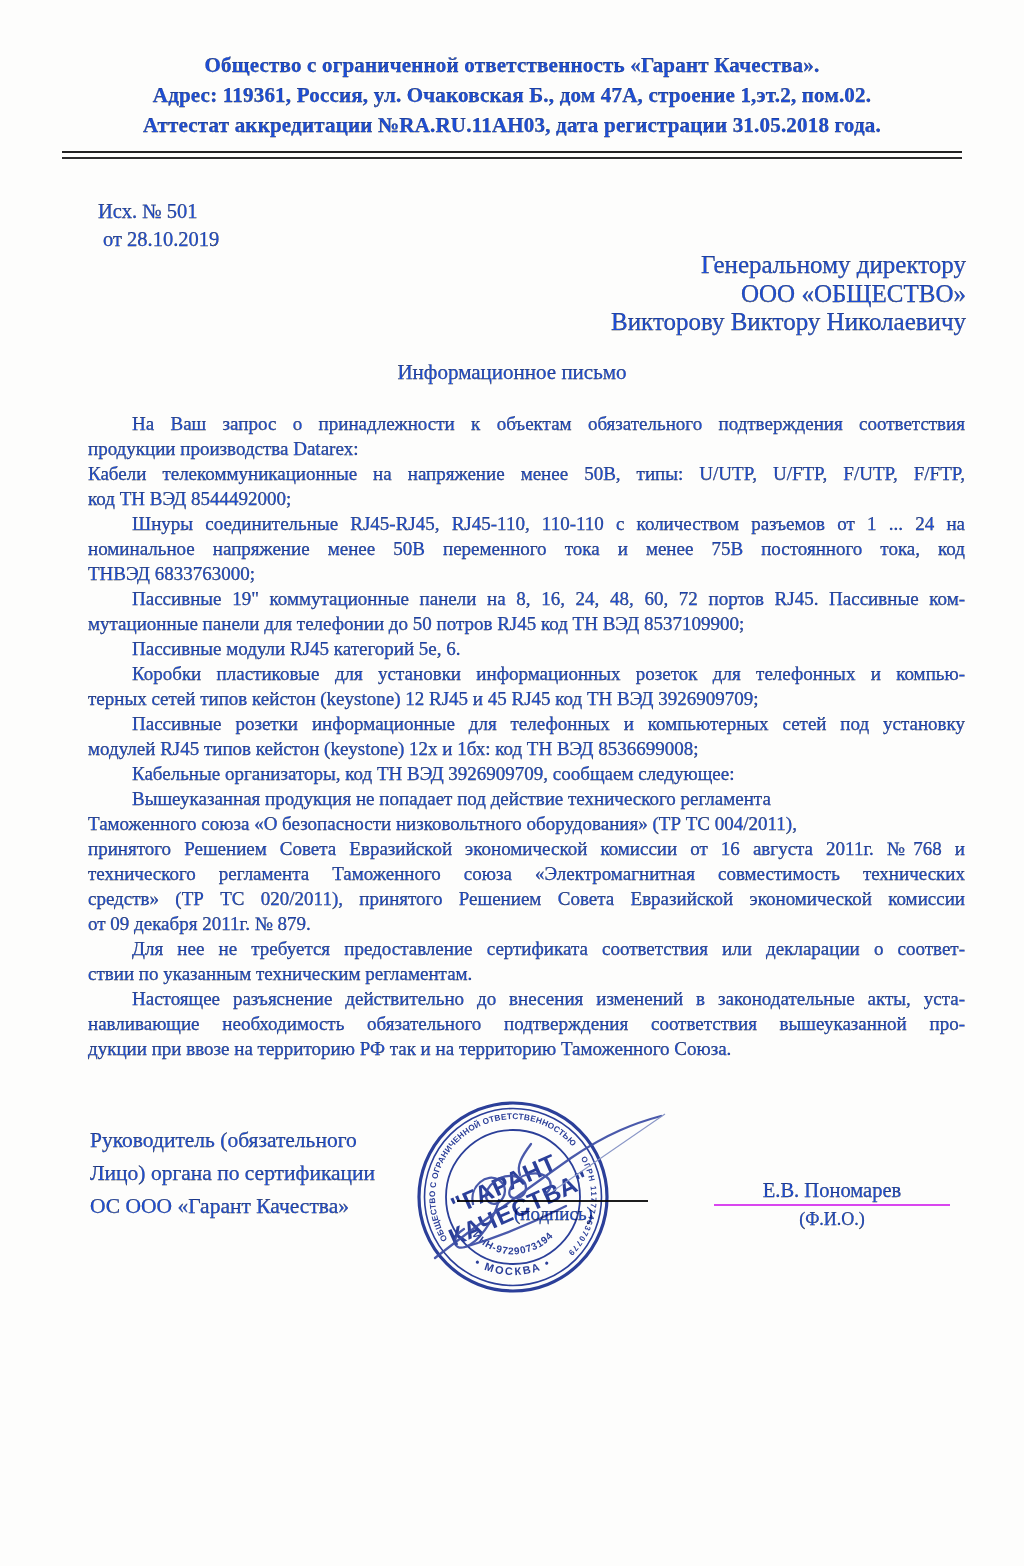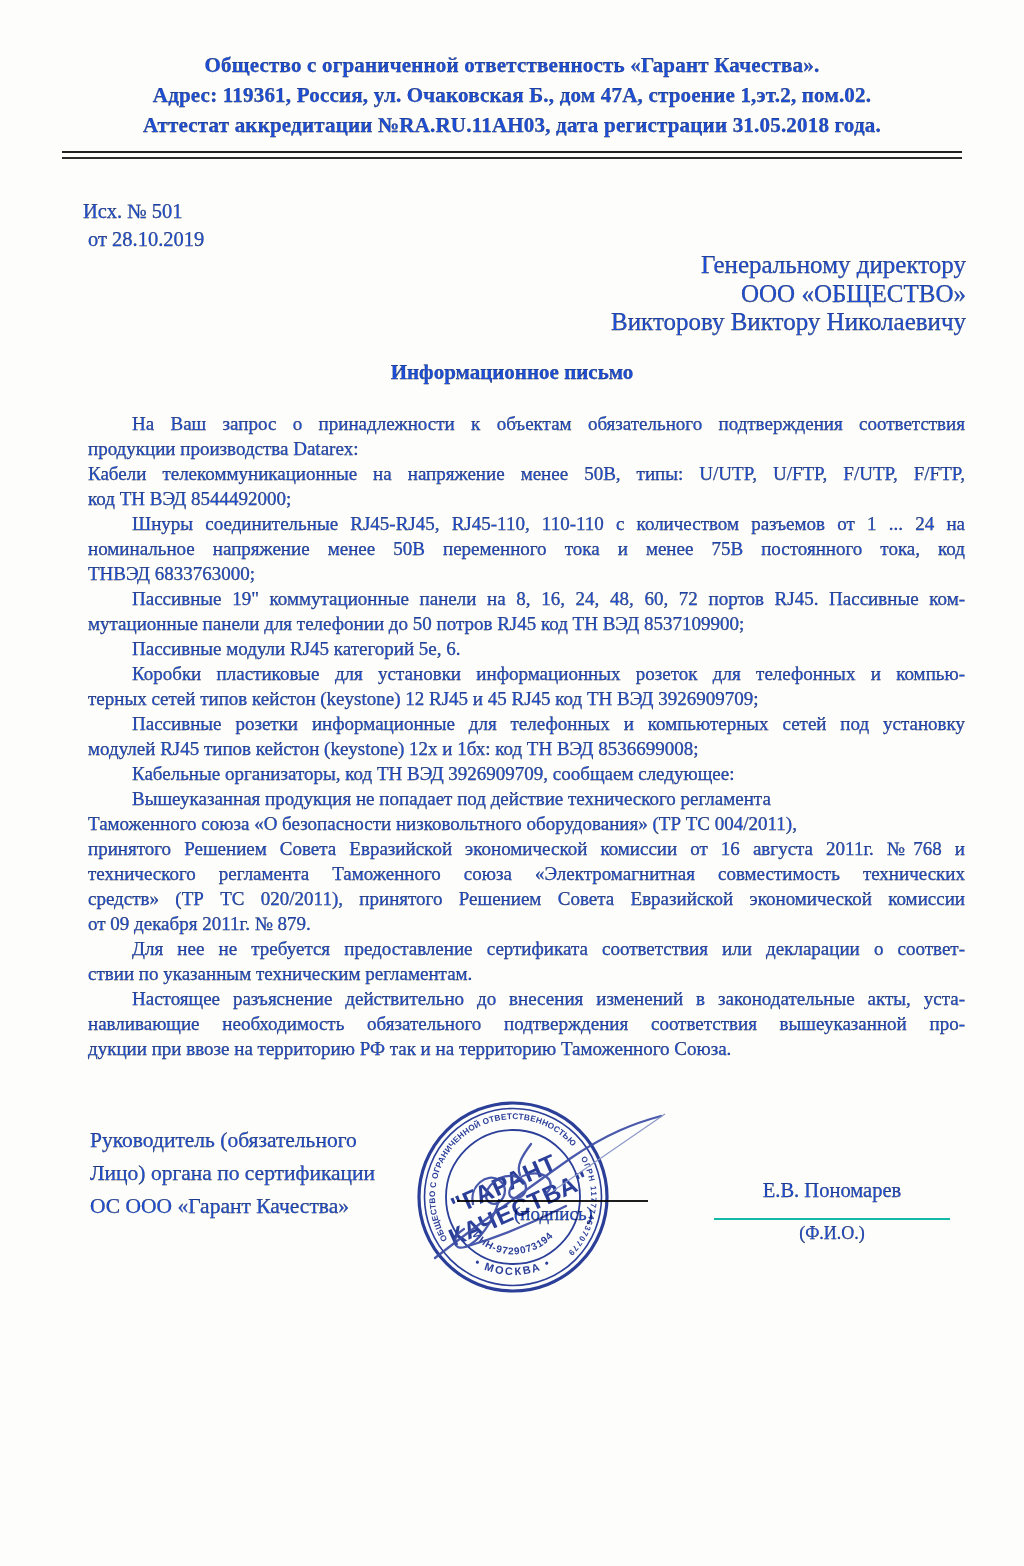--- a/index.html
+++ b/index.html
@@ -8,40 +8,40 @@
     background:#fdfdfc;color:#1d4ed8;overflow:hidden;
     font-family:"Liberation Serif","DejaVu Serif",serif;
     -webkit-text-stroke:0.25px #1b1b1b;
   }
   
   .hdr{position:absolute;left:0;right:0;top:50px;text-align:center;
        font-weight:bold;font-size:21px;line-height:30px;letter-spacing:0.2px;}
   .rule{position:absolute;left:62px;width:900px;top:151px;height:4px;
         border-top:2.5px solid #222;border-bottom:2px solid #2c2c2c;}
   
-  .ref{position:absolute;left:83px;top:197px;font-size:20.5px;line-height:28px;}
+  .ref{position:absolute;left:98px;top:197px;font-size:20.5px;line-height:28px;}
   .ref .l2{padding-left:5px;}
   .addr{position:absolute;right:58px;top:251px;text-align:right;
         font-size:25px;line-height:28.5px;}
   
   .title{position:absolute;left:0;right:0;top:360px;text-align:center;
-         font-weight:bold;font-size:21px;}
+         font-weight:normal;font-size:21px;}
   
   .body{position:absolute;left:88px;top:411px;width:877px;font-size:19px;}
   .bline{height:25px;line-height:25px;text-align:justify;text-align-last:left;}
   .bline.jf{text-align-last:justify;}
   .bline.ind{padding-left:44px;}
   
   .sigl{position:absolute;left:90px;top:1124px;font-size:21.5px;line-height:33px;}
   .podpis-line{position:absolute;left:457px;top:1200px;width:191px;height:0;
                border-top:2px solid #1d1d1d;}
   .podpis{position:absolute;left:514px;top:1203px;font-size:19px;}
   .nameblock{position:absolute;left:714px;top:1177px;width:236px;text-align:center;}
   .name{display:block;font-size:20.5px;line-height:26px;
-        border-bottom:2px solid #14b8a6;padding-bottom:15px;}
+        border-bottom:2px solid #d946ef;padding-bottom:1px;}
   .fio{display:block;font-size:18px;line-height:22px;margin-top:2px;}
   
   .stampbox{position:absolute;left:403px;top:1086px;width:290px;height:230px;
             mix-blend-mode:multiply;pointer-events:none;}
   .stampbox svg{display:block;}
   .stamp-txt{font-family:"Liberation Sans","DejaVu Sans",sans-serif;font-weight:bold;
              fill:#2b3f9b;}
 </style>
 </head>
 <body>

